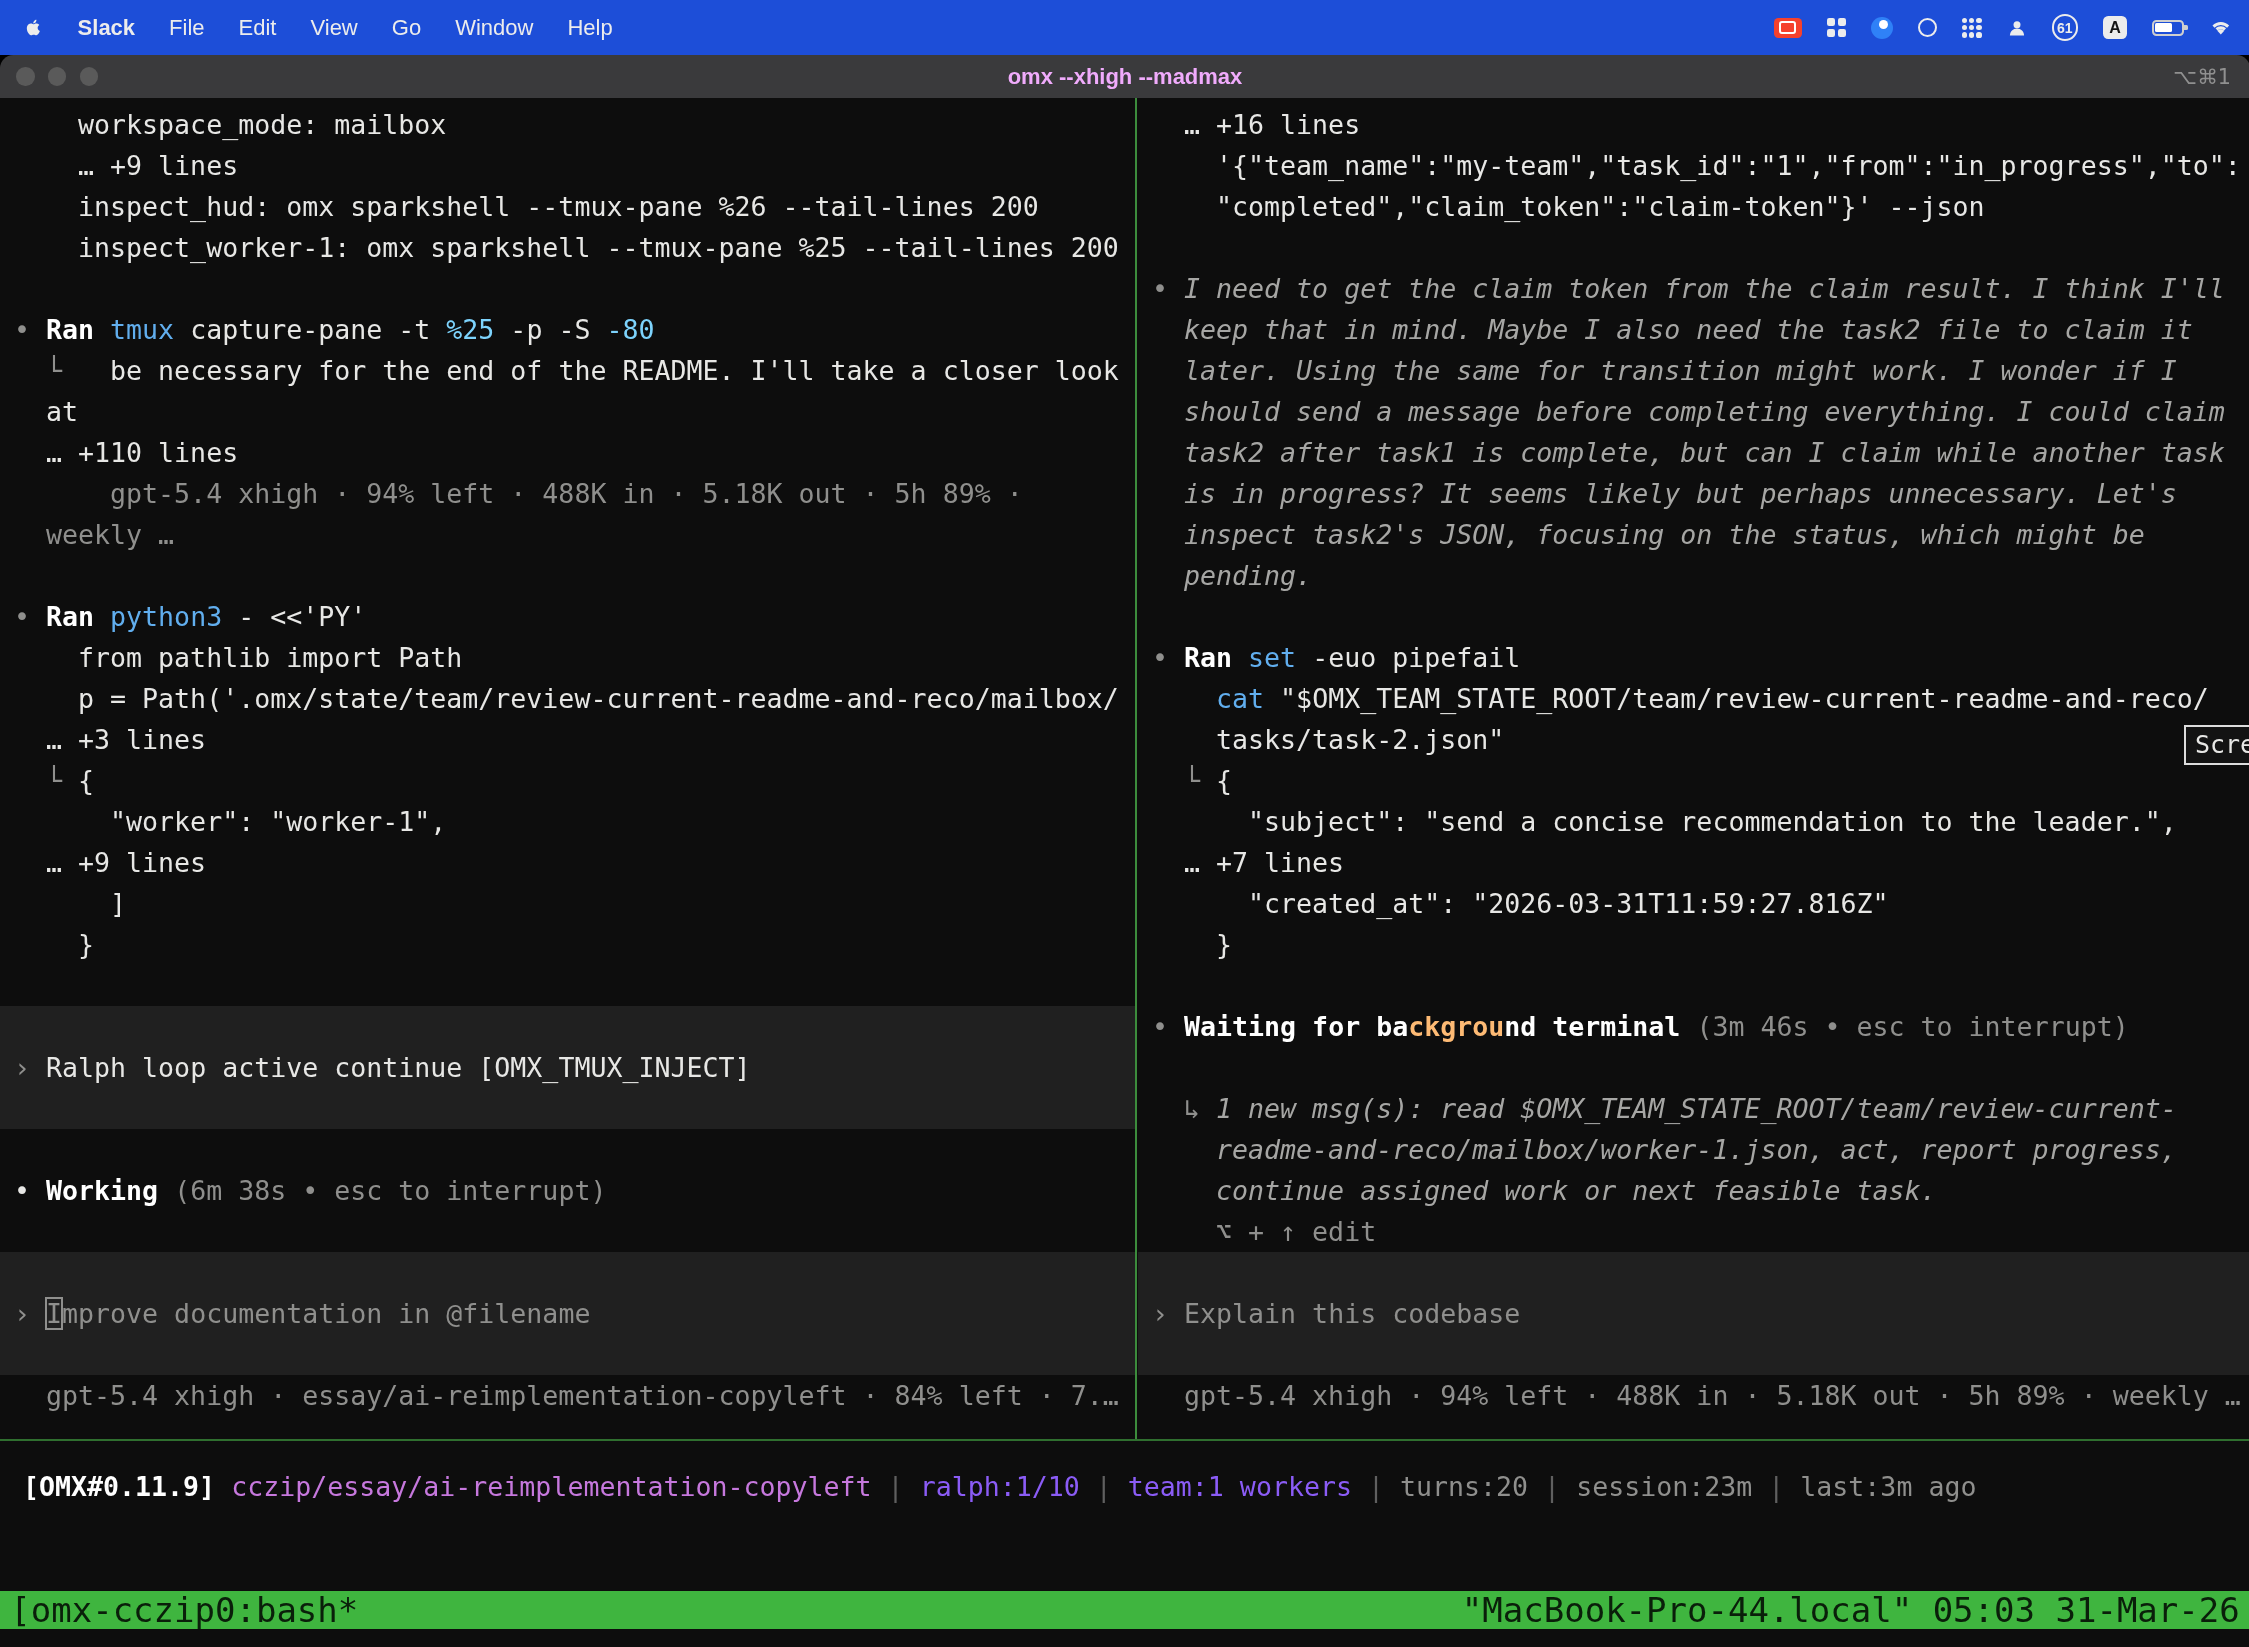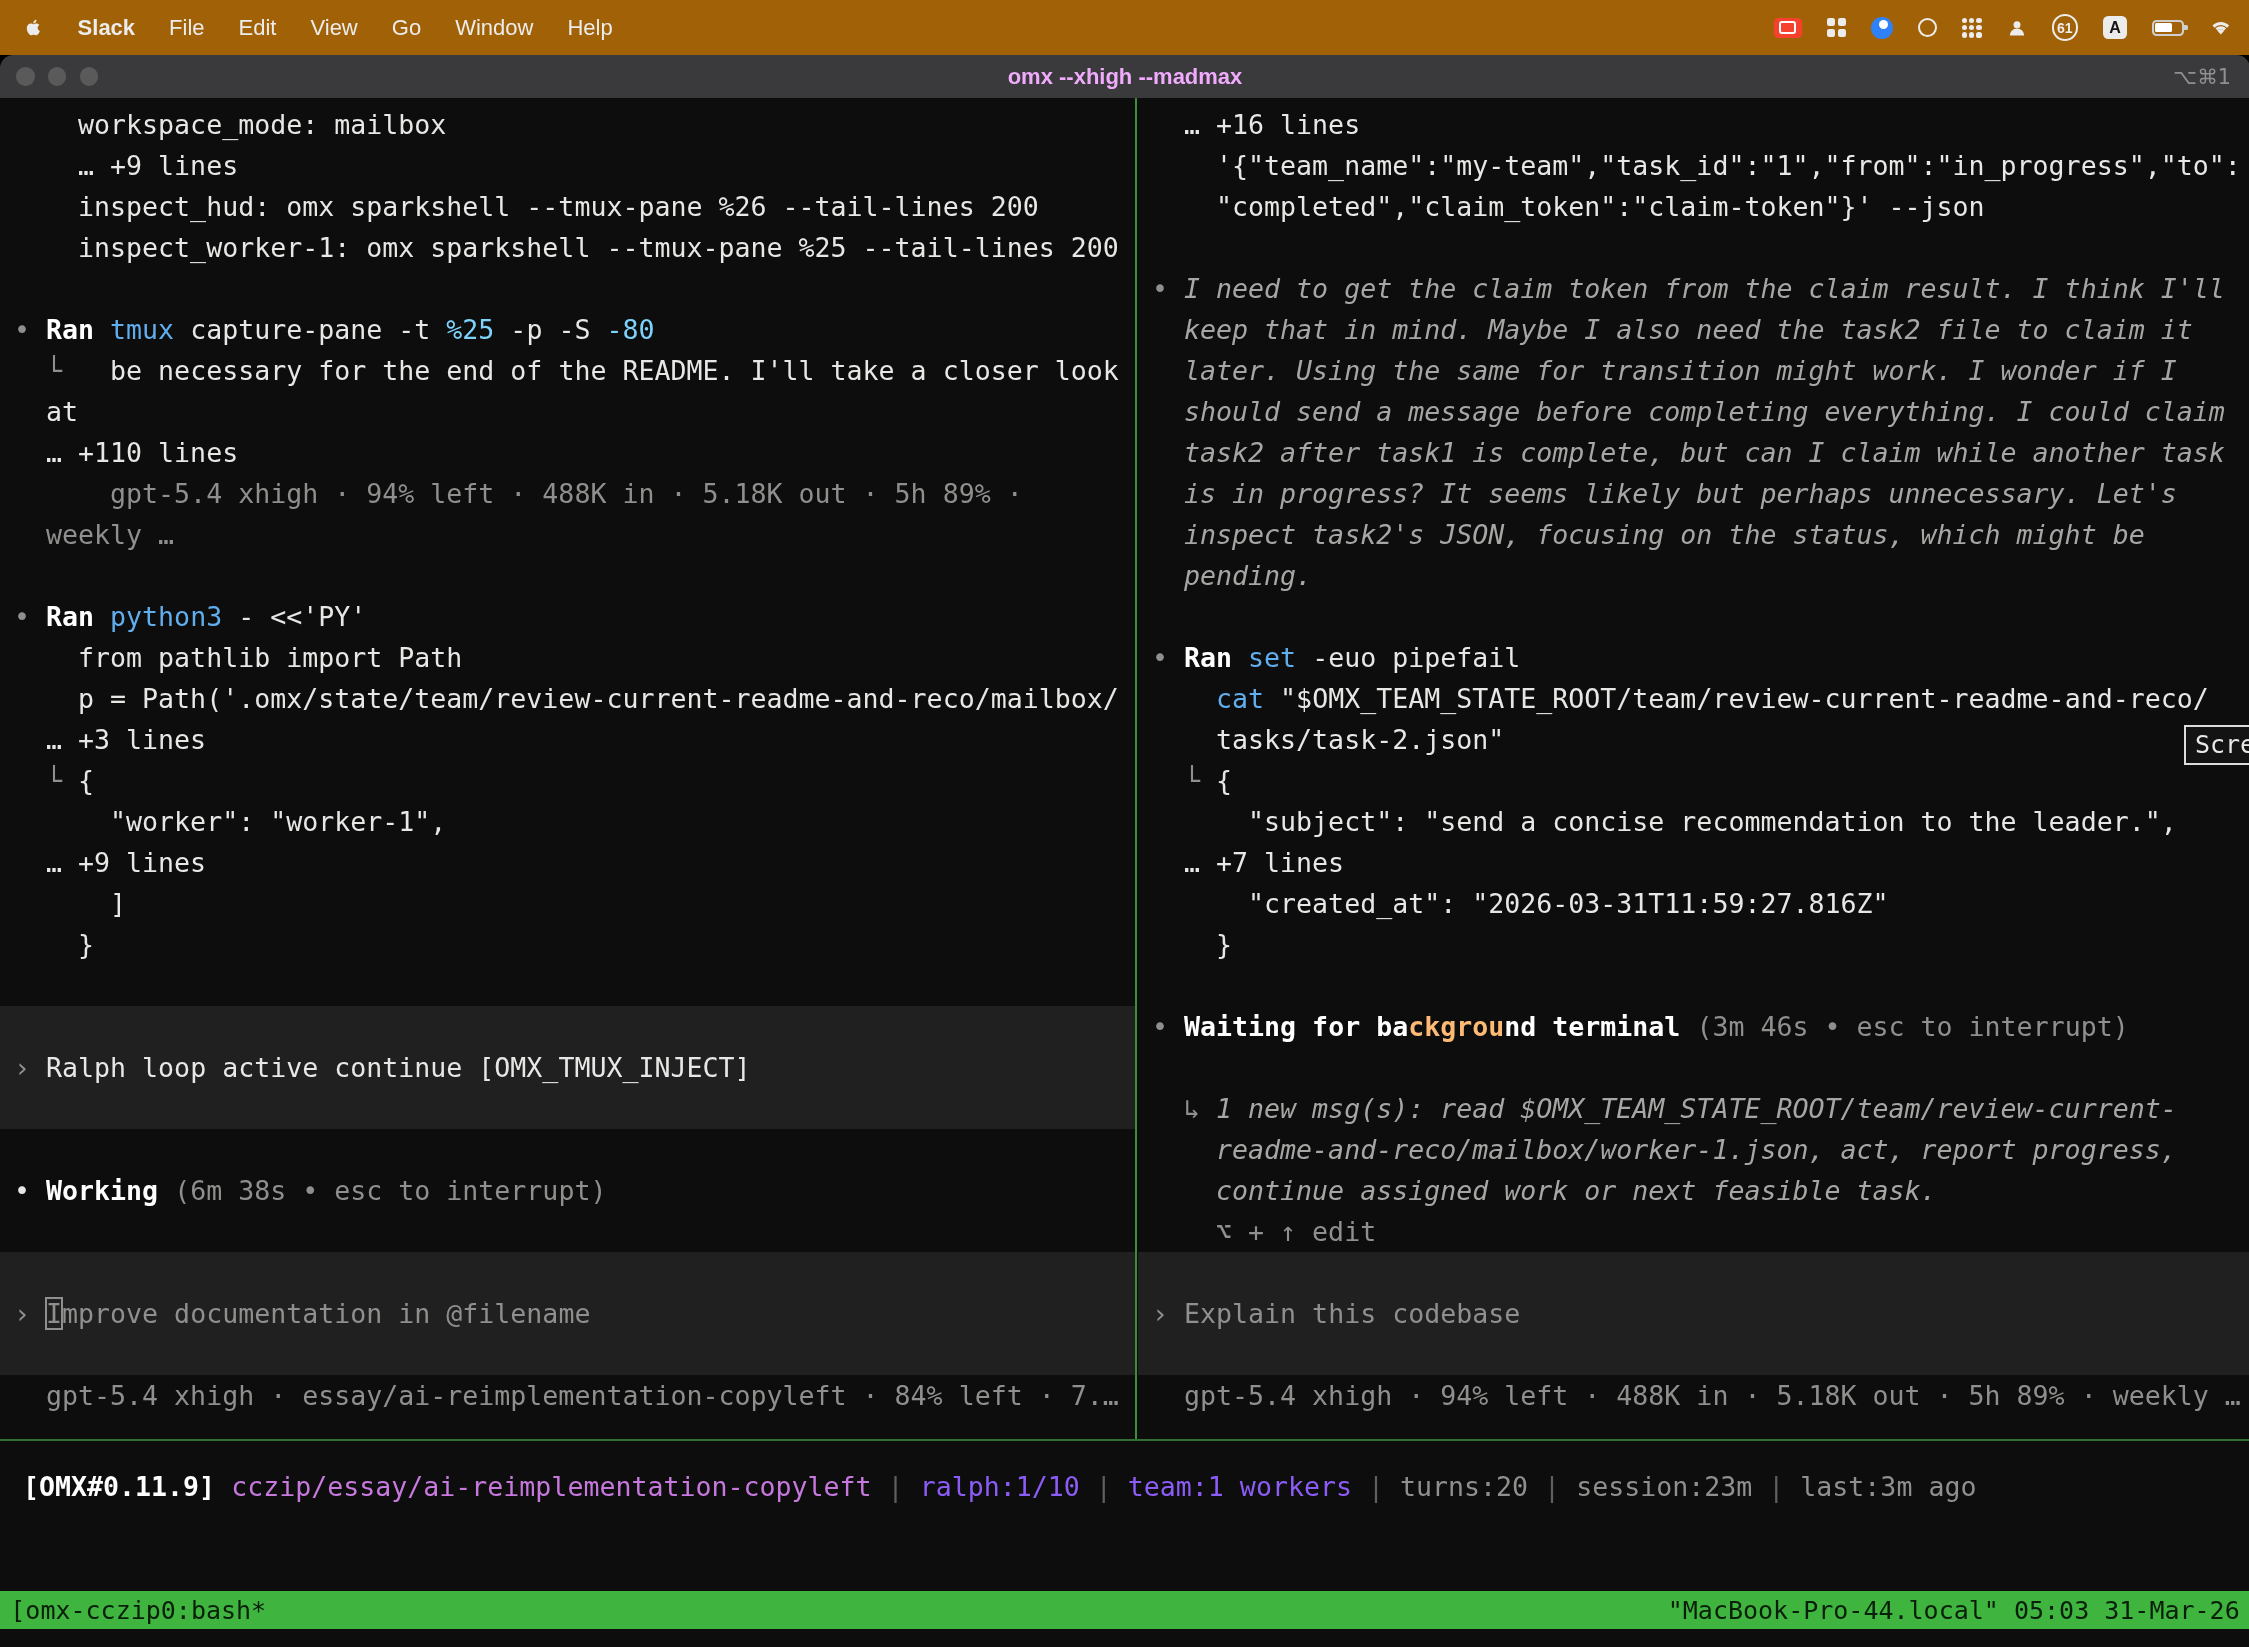--- a/index.html
+++ b/index.html
@@ -1,20 +1,20 @@
 <!DOCTYPE html>
 <html style="font-size:11.8px"><head>
 <meta charset="utf-8">
 <style>
   html,body{margin:0;padding:0;background:#000;}
   body{width:2250px;height:1648px;position:relative;overflow:hidden;
        font-family:"Liberation Sans",sans-serif;-webkit-font-smoothing:antialiased;}
 
   
-  .menubar{position:absolute;top:0;left:0;right:0;height:55px;background:#a16207;
+  .menubar{position:absolute;top:0;left:0;right:0;height:55px;background:#1d4ed8;
            display:flex;justify-content:space-between;align-items:center;color:#ececec;font-size:22px;z-index:50;}
   .mb-left{display:flex;align-items:center;gap:34px;padding-left:23.6px;}
   #menu-items{display:flex;gap:34px;}
   .menu-item{color:#ececec;cursor:default;}
   .menu-item.app{font-weight:700;}
   .mb-right{display:flex;align-items:center;gap:25px;padding-right:17.7px;}
   .rec{width:28px;height:20px;border-radius:4.4px;background:#f5412d;position:relative;display:inline-block;}
   .rec::after{content:"";position:absolute;inset:3.7px 5.2px;border:2.2px solid #fff;border-radius:3px;}
   .grid4{width:19px;height:19px;display:grid;grid-template-columns:repeat(2,1fr);gap:3px;}
   .grid4 i{background:#ececec;border-radius:2.2px;}
@@ -61,21 +61,21 @@
 
   .vdivider{position:absolute;left:1135px;top:97px;width:2.2px;height:1342px;background:#3c8c3c;z-index:5;}
   .hline{position:absolute;left:0;right:0;top:1439px;height:2.2px;background:#2f6f2f;}
   .omx-status{position:absolute;left:0;right:0;top:1465px;height:44px;line-height:44px;padding-left:23px;
               font-family:"DejaVu Sans Mono","DejaVu Sans",monospace;font-size:26.6px;white-space:pre;}
   .overlay{position:absolute;right:0;top:725px;width:66px;height:40px;border:2.2px solid #dcdcdc;border-right:none;
            background:#131313;color:#e7e7e5;font:25px/35px "DejaVu Sans Mono",monospace;padding-left:8.9px;
            box-sizing:border-box;z-index:30;overflow:hidden;}
   .tmuxbar{position:absolute;left:0;right:0;top:1591px;height:38px;background:#3fb53f;color:#0a1f0a;
            display:flex;justify-content:space-between;align-items:center;
-           font-family:"DejaVu Sans Mono","DejaVu Sans",monospace;font-size:25px;padding:0 10.3px;box-sizing:border-box;}
+           font-family:"DejaVu Sans Mono","DejaVu Sans",monospace;font-size:34px;padding:0 10.3px;box-sizing:border-box;}
 </style>
 </head>
 <body>
 
 <div class="menubar">
   <div class="mb-left">
     <span style="display:flex;align-items:center;">
       <svg width="20" height="23" viewBox="0 0 24 28">
           <path fill="#ececec" d="M16.4 14.7c0-2.4 2-3.6 2.1-3.7-1.1-1.7-2.9-1.9-3.5-1.9-1.5-.2-2.9.9-3.7.9-.8 0-1.9-.9-3.2-.9-1.6 0-3.1 1-4 2.4-1.7 2.9-.4 7.2 1.2 9.6.8 1.2 1.8 2.5 3.1 2.4 1.2 0 1.7-.8 3.2-.8s1.9.8 3.2.8c1.3 0 2.2-1.2 3-2.4.9-1.4 1.3-2.7 1.3-2.8-.1 0-2.7-1-2.7-3.6zM14 7.6c.7-.8 1.1-1.9 1-3-1 0-2.1.6-2.8 1.4-.6.7-1.2 1.9-1 3 1 .1 2.1-.6 2.8-1.4z"></path>
         </svg>

